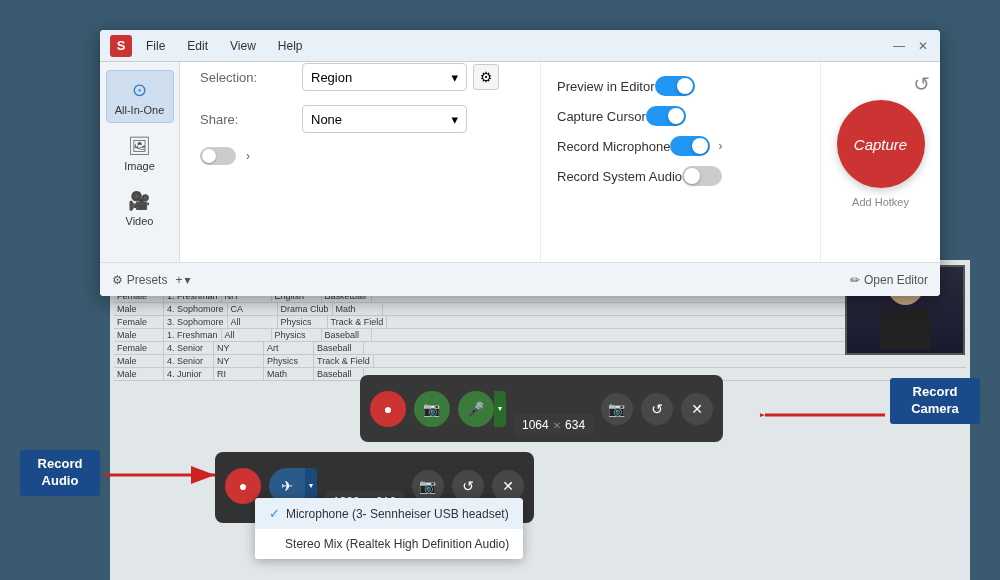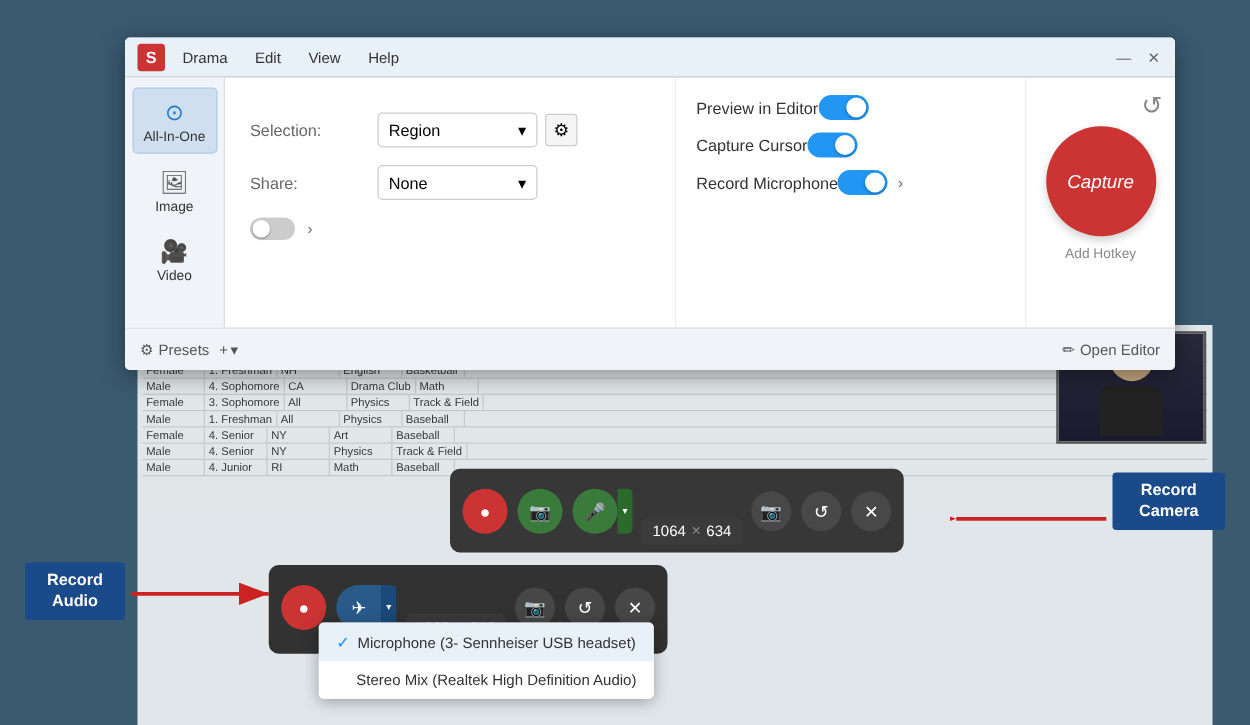--- a/index.html
+++ b/index.html
@@ -215,21 +215,21 @@
     .sidebar-icon {
       font-size: 18px;
       color: #555;
     }
 
     .sidebar-icon.blue { color: #2a7cc7; }
 
     
     .center-panel {
       flex: 1;
-      padding: 28px 20px;
+      padding: 1px 20px;
       display: flex;
       flex-direction: column;
       gap: 14px;
     }
 
     .form-row {
       display: flex;
       align-items: center;
       gap: 12px;
     }
@@ -240,21 +240,21 @@
       font-size: 13px;
     }
 
     .form-control {
       display: flex;
       align-items: center;
       gap: 6px;
     }
 
     .select-box {
-      width: 128px;
+      width: 165px;
       height: 28px;
       border: 1px solid #ccc;
       border-radius: 4px;
       background: white;
       padding: 0 8px;
       display: flex;
       align-items: center;
       justify-content: space-between;
       font-size: 13px;
       cursor: pointer;
@@ -661,21 +661,21 @@
   </div>
 </div>
 
 <div class="app-window">
 
   <div class="title-bar">
     <div class="title-bar-logo">
       <span>S</span>
     </div>
     <div class="title-bar-menu">
-      <span class="menu-item">Drama</span>
+      <span class="menu-item">File</span>
       <span class="menu-item">Edit</span>
       <span class="menu-item">View</span>
       <span class="menu-item">Help</span>
     </div>
     <div class="title-bar-controls">
       <span class="title-btn">—</span>
       <span class="title-btn">✕</span>
     </div>
   </div>
 
@@ -754,20 +754,28 @@
       <div class="right-row">
         <span class="right-label">Record Microphone</span>
         <div class="right-controls">
           <div class="toggle">
             <div class="toggle-knob"></div>
           </div>
           <span class="chevron-right">›</span>
         </div>
       </div>
 
+      <div class="right-row">
+        <span class="right-label">Record System Audio</span>
+        <div class="right-controls">
+          <div class="toggle off">
+            <div class="toggle-knob"></div>
+          </div>
+        </div>
+      </div>
     </div>
 
     <div style="position:relative; width:120px; display:flex; flex-direction:column; align-items:center; padding-top:10px; border-left:1px solid #eee;">
       <span style="font-size:20px; color:#888; cursor:pointer; align-self:flex-end; margin-right:10px; margin-bottom:4px;">↺</span>
       <button class="capture-btn">Capture</button>
       <span class="add-hotkey" style="margin-top:8px; color:#888;">Add Hotkey</span>
     </div>
   </div>
 
   <div class="bottom-bar">

